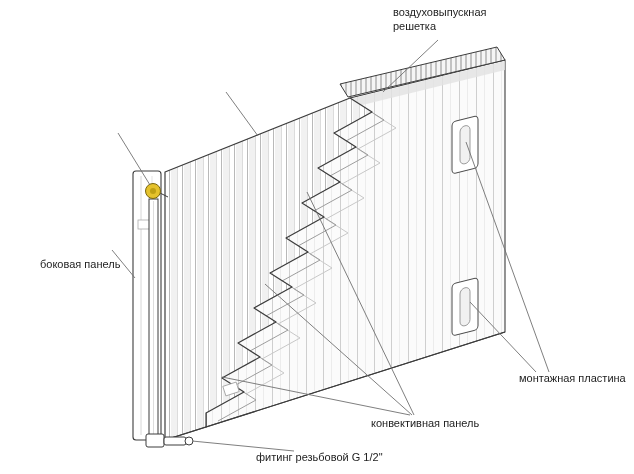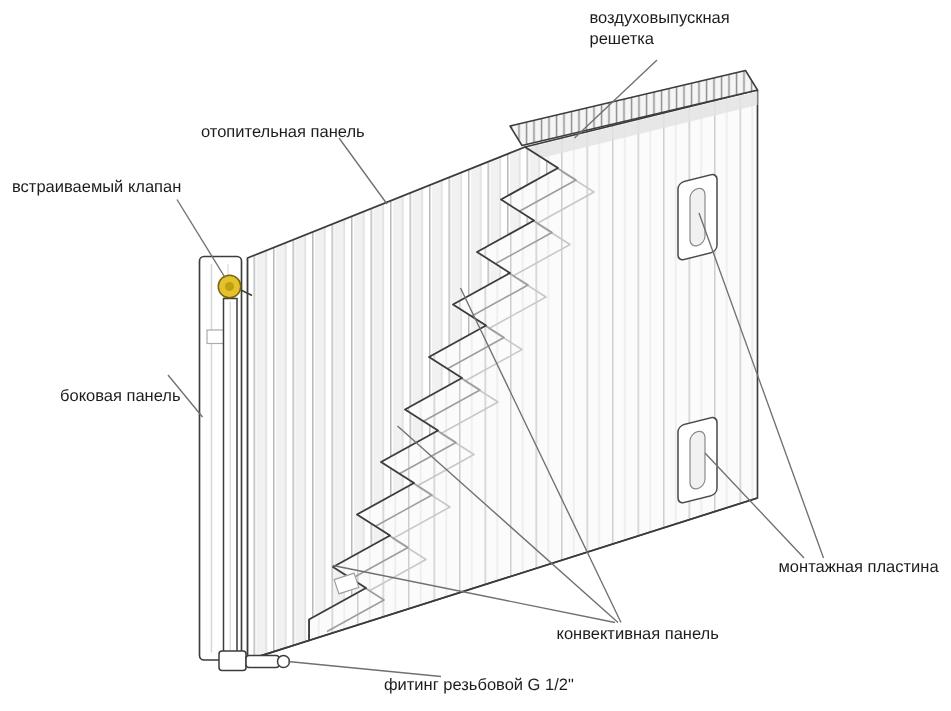--- a/index.html
+++ b/index.html
@@ -104,24 +104,22 @@
       <path d="M536,372 L470,302"></path>
       <path d="M410,415 L222,377"></path>
       <path d="M412,415 L265,284"></path>
       <path d="M414,415 L307,192"></path>
       <path d="M294,451 L192,441"></path>
     </g>
   </svg>
 
   <div class="label" style="left:393px; top:6px; width:118px;">воздуховыпускная решетка</div>
 
-  <div class="label" style="left:134px; top:82px;">отопительная панель</div>
 
   <div class="label" style="left:8px; top:119px; width:122px;">
-    <div>встраиваемый клапан</div>
   </div>
 
   <div class="label" style="left:40px; top:258px;">боковая панель</div>
 
   <div class="label" style="left:371px; top:417px;">конвективная панель</div>
 
   <div class="label" style="left:519px; top:372px;">монтажная пластина</div>
 
   <div class="label" style="left:256px; top:451px;">фитинг резьбовой G 1/2"</div>
 

